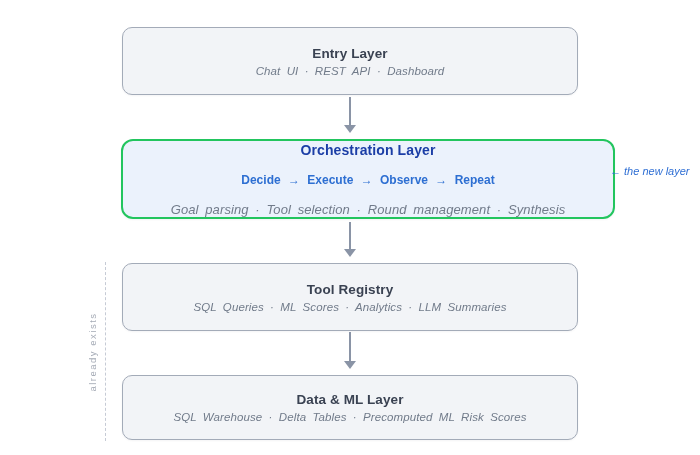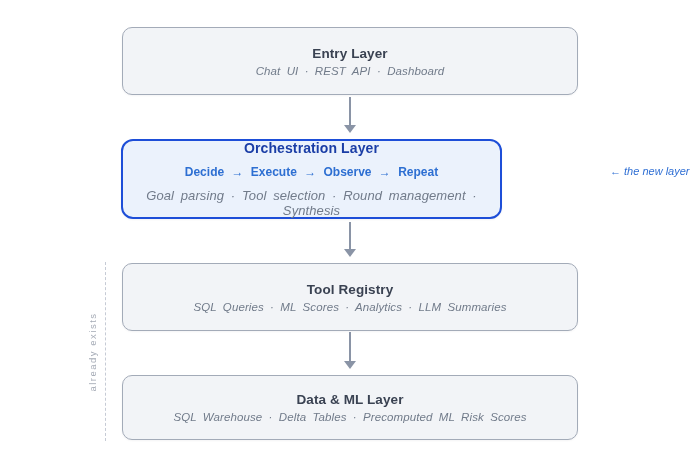--- a/index.html
+++ b/index.html
@@ -22,29 +22,28 @@
     box-sizing: border-box;
     background: #f2f4f7;
     border: 1.5px solid #a3abb8;
     border-radius: 10px;
     box-shadow: 0 1px 2px rgba(30,40,60,0.05);
     display: flex;
     flex-direction: column;
     align-items: center;
     justify-content: center;
     gap: 4px;
-    text-align: center;
   }
   .box-entry { top: 27px; height: 68px; }
   .box-orchestration {
-    top: 139px; height: 80px; left: 121px; width: 381px;
+    top: 139px; height: 80px; left: 121px; width: 494px;
     background: #ebf2fc;
-    border: 2px solid #1d4ed8;
+    border: 2px solid #22c55e;
     border-radius: 12px;
-    gap: 9px;
+    gap: 15px;
   }
   .box-tool { top: 263px; height: 68px; }
   .box-data { top: 375px; height: 65px; }
 
   .layer-title {
     font-size: 13.5px;
     font-weight: 700;
     color: #3a4252;
     letter-spacing: 0.1px;
   }

